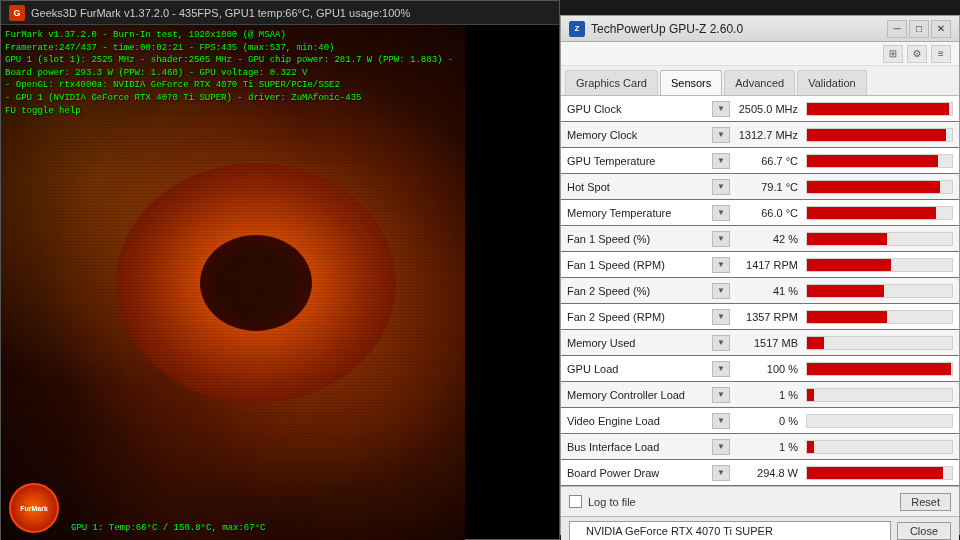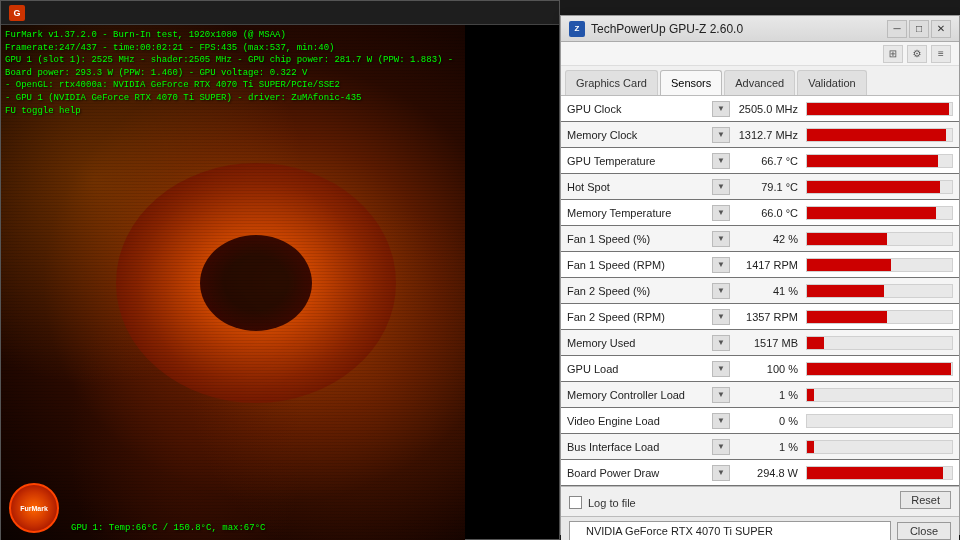--- a/index.html
+++ b/index.html
@@ -248,22 +248,22 @@
       position: absolute;
       top: 0; left: 0;
     }
 
     
     .gpuz-bottom {
       background: #f0f0f0;
       border-top: 1px solid #bbb;
       height: 30px;
       display: flex;
-      align-items: flex-end;
-      padding: 7px 8px;
+      align-items: center;
+      padding: 0 8px;
       gap: 6px;
     }
     .log-checkbox {
       width: 13px; height: 13px;
       border: 1px solid #888;
       background: white;
       display: flex; align-items: center; justify-content: center;
       cursor: pointer;
     }
     .log-label { font-size: 11px; color: #333; flex: 1; }
@@ -305,20 +305,21 @@
       cursor: pointer;
       color: #333;
     }
   </style>
 </head>
 <body>
 
 <div class="furmark-window">
   <div class="furmark-titlebar">
     <div class="furmark-titlebar-icon">G</div>
+    <span>Geeks3D FurMark v1.37.2.0 - 435FPS, GPU1 temp:66°C, GPU1 usage:100%</span>
   </div>
   <div class="furmark-content">
     <div class="furmark-bg">
       <div class="furmark-texture"></div>
       <div class="furmark-eye"></div>
       <div class="furmark-overlay-lines"></div>
     </div>
     <div class="furmark-info">
       <div>FurMark v1.37.2.0 - Burn-In test, 1920x1080 (@ MSAA)</div>
       <div>Framerate:247/437 - time:00:02:21 - FPS:435 (max:537, min:40)</div>

